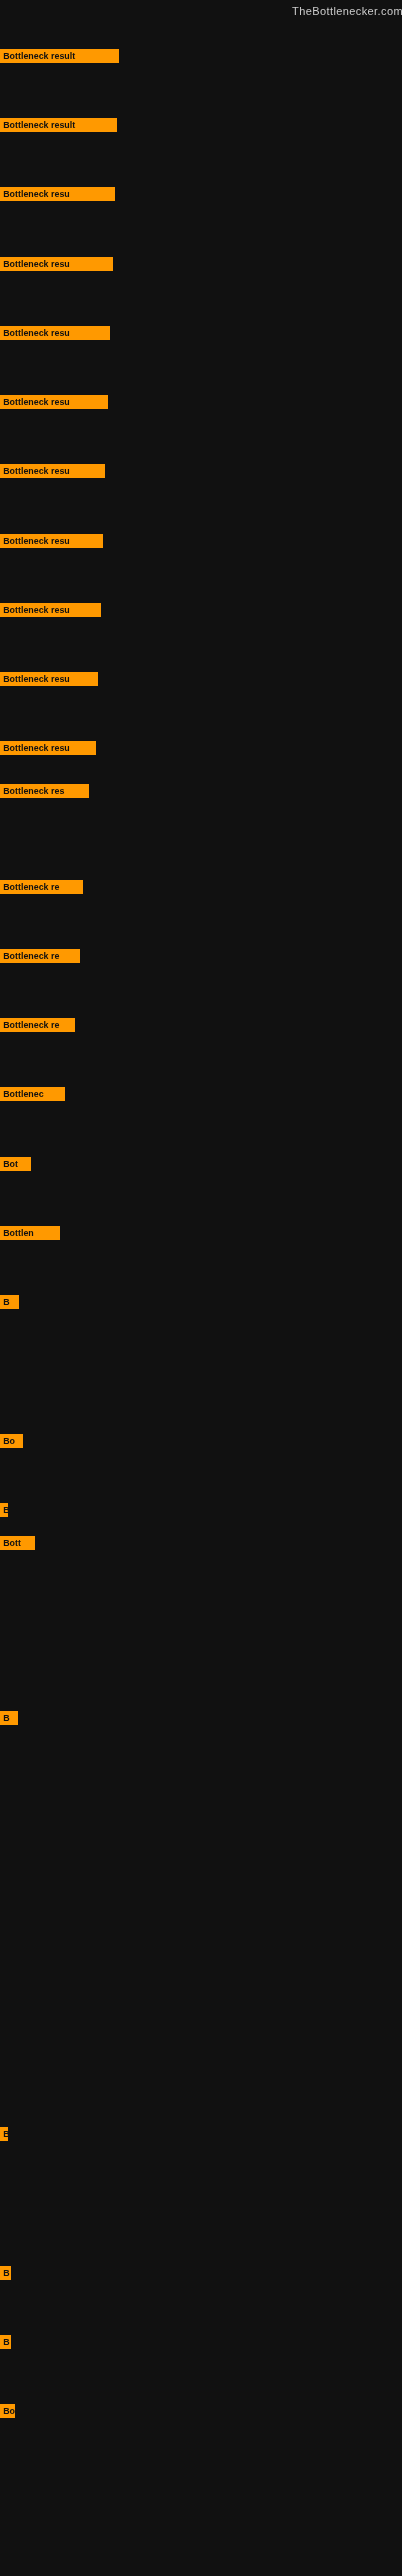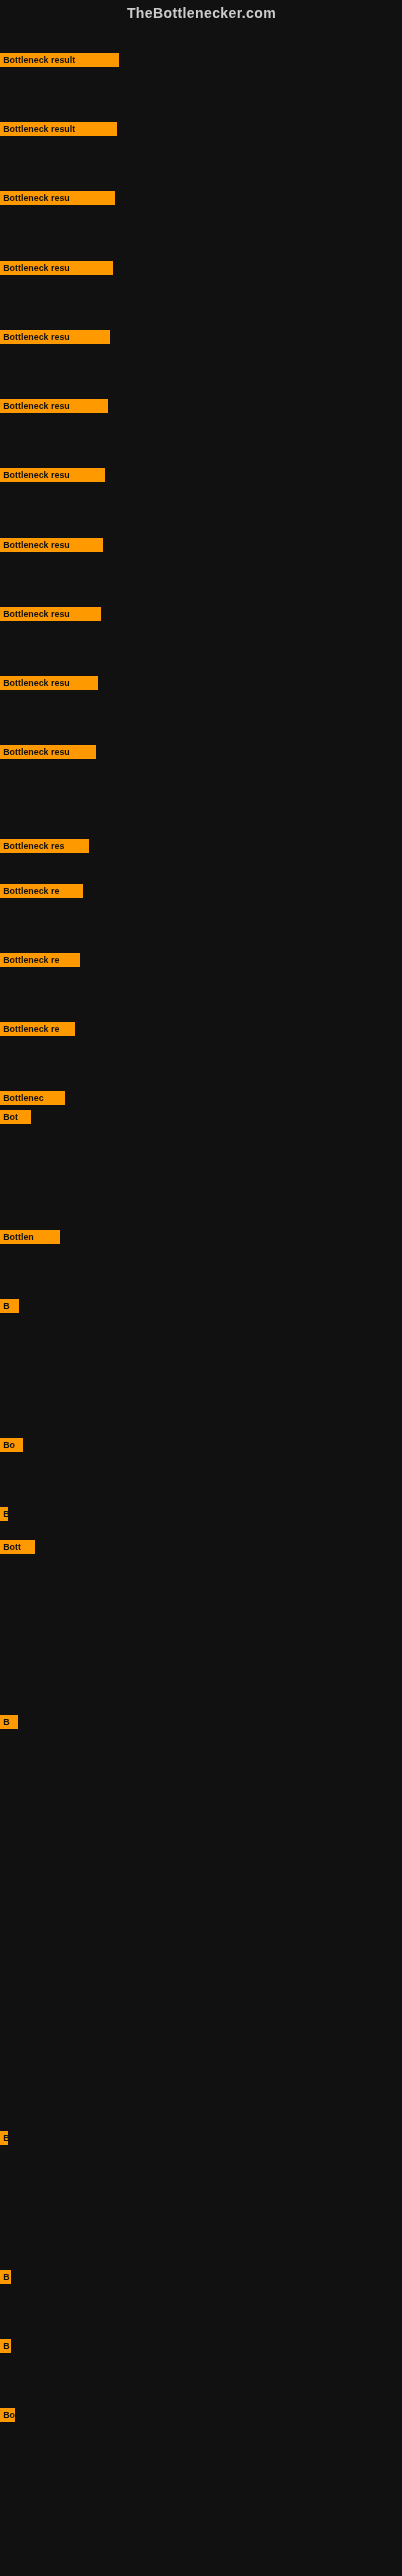--- a/index.html
+++ b/index.html
@@ -5,26 +5,25 @@
     * { margin: 0; padding: 0; box-sizing: border-box; }
     body {
       background-color: #111;
       width: 403px;
       min-height: 2576px;
       font-family: Arial, sans-serif;
       position: relative;
       overflow-x: hidden;
     }
     .site-title {
-      text-align: center;
+      text-align: right;
       color: #ccc;
-      font-size: 14px;
+      font-size: 11px;
       padding: 4.8px 0 3.2px 0;
       letter-spacing: 0.4px;
-      font-weight: bold;
     }
     .bar-row {
       display: flex;
       align-items: center;
       margin-bottom: 0;
       position: absolute;
       left: 0;
     }
     .bar-label {
       background-color: #f90;
@@ -71,36 +70,36 @@
     </div>
     <div class="bar-row" style="top: 583px; left: 0px;">
       <div class="bar-label" style="width: 101px;">Bottleneck resu</div>
     </div>
     <div class="bar-row" style="top: 652px; left: 0px;">
       <div class="bar-label" style="width: 98px;">Bottleneck resu</div>
     </div>
     <div class="bar-row" style="top: 721px; left: 0px;">
       <div class="bar-label" style="width: 96px;">Bottleneck resu</div>
     </div>
-    <div class="bar-row" style="top: 815px; left: 0px;">
+    <div class="bar-row" style="top: 764px; left: 0px;">
       <div class="bar-label" style="width: 89px;">Bottleneck res</div>
     </div>
     <div class="bar-row" style="top: 860px; left: 0px;">
       <div class="bar-label" style="width: 83px;">Bottleneck re</div>
     </div>
     <div class="bar-row" style="top: 929px; left: 0px;">
       <div class="bar-label" style="width: 80px;">Bottleneck re</div>
     </div>
     <div class="bar-row" style="top: 998px; left: 0px;">
       <div class="bar-label" style="width: 75px;">Bottleneck re</div>
     </div>
     <div class="bar-row" style="top: 1067px; left: 0px;">
       <div class="bar-label" style="width: 65px;">Bottlenec</div>
     </div>
-    <div class="bar-row" style="top: 1086px; left: 0px;">
+    <div class="bar-row" style="top: 1137px; left: 0px;">
       <div class="bar-label" style="width: 31px;">Bot</div>
     </div>
     <div class="bar-row" style="top: 1206px; left: 0px;">
       <div class="bar-label" style="width: 60px;">Bottlen</div>
     </div>
     <div class="bar-row" style="top: 1275px; left: 0px;">
       <div class="bar-label" style="width: 19.3px;">B</div>
     </div>
     <div class="bar-row" style="top: 1414px; left: 0px;">
       <div class="bar-label" style="width: 22.5px;">Bo</div>

